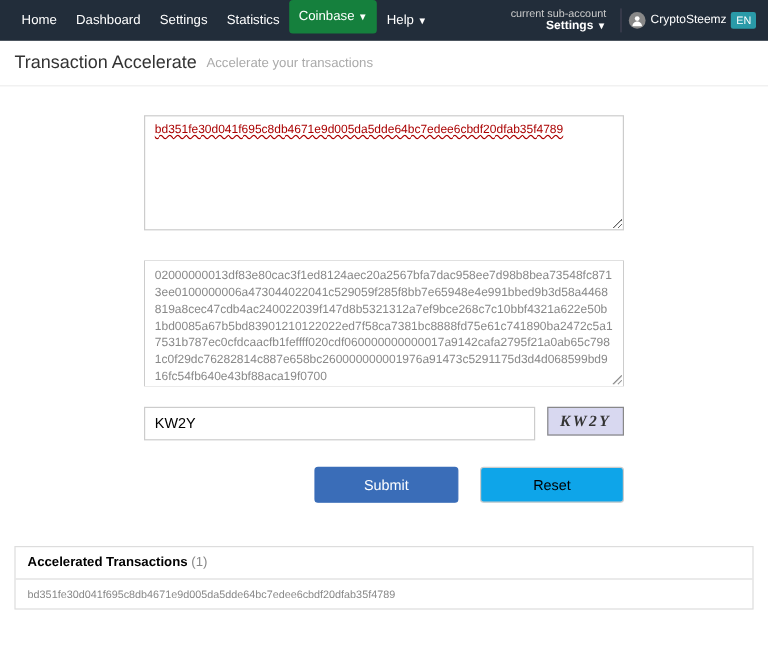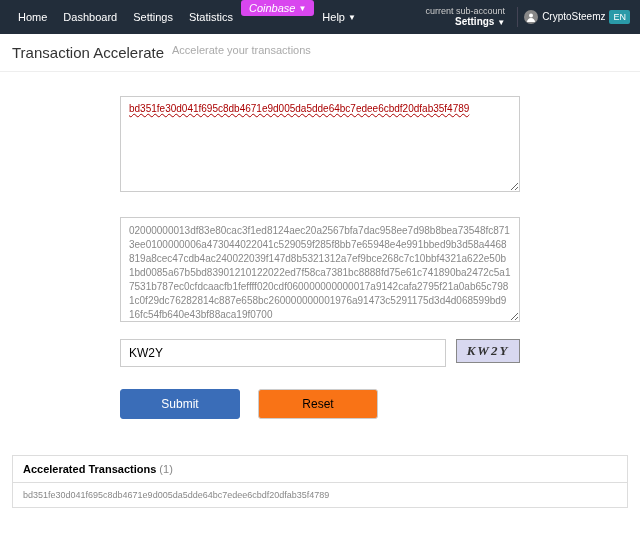--- a/index.html
+++ b/index.html
@@ -4,42 +4,42 @@
 <style>
 * { box-sizing: border-box; margin: 0; padding: 0; }
 body { font-family: Arial, Helvetica, sans-serif; background: #fff; font-size: 12px; width: 640px; }
 .navbar { background: #222d3a; height: 34px; display: flex; align-items: center; padding: 0 10px; color: #fff; }
 .logo { display: flex; align-items: center; margin-right: 8px; }
 .logo svg { height: 18px; }
 .logo-text { font-size: 16px; font-weight: bold; letter-spacing: 0.5px; margin-left: 2px; }
 .logo-text .pool { font-weight: 300; }
 .nav-links { display: flex; }
 .nav-link { color: #fff; font-size: 11px; padding: 0 8px; height: 34px; display: flex; align-items: center; cursor: pointer; }
-.nav-link.active { background: #d946ef; border-radius: 3px; height: 16px; padding: 0 8px; font-style: italic; }
+.nav-link.active { background: #15803d; border-radius: 3px; height: 28px; padding: 0 8px; }
 .nav-link .caret { margin-left: 3px; font-size: 8px; }
 .nav-right { margin-left: auto; display: flex; align-items: center; font-size: 10px; }
 .sub-account { text-align: right; line-height: 1.2; margin-right: 6px; }
 .sub-account .label { color: #ccc; font-size: 9px; }
 .sub-account .value { font-weight: bold; }
 .divider { width: 1px; height: 20px; background: #445; margin: 0 6px; }
 .user-area { display: flex; align-items: center; cursor: pointer; }
 .avatar { width: 14px; height: 14px; border-radius: 50%; background: #888; margin-right: 4px; display: inline-flex; align-items: center; justify-content: center; }
 .lang-badge { background: #2a9aa8; color: #fff; font-size: 9px; padding: 2px 4px; border-radius: 2px; margin-left: 4px; }
-.page-header { border-bottom: 1px solid #eee; padding: 10px 12px; display: flex; align-items: flex-start; }
+.page-header { border-bottom: 1px solid #eee; padding: 10px 12px; display: flex; align-items: center; }
 .page-title { font-size: 15px; color: #333; font-weight: normal; }
 .page-subtitle { font-size: 11px; color: #aaa; margin-left: 8px; }
 .form-area { padding: 24px 120px 20px; }
 .txid-box, .raw-box { width: 100%; border: 1px solid #ccc; font-family: inherit; font-size: 10px; color: #333; padding: 6px 8px; resize: both; }
 .txid-box { height: 96px; color: #a00; text-decoration: underline wavy #a00; }
 .raw-box { height: 105px; margin-top: 22px; color: #888; line-height: 1.4; word-break: break-all; }
 .captcha-row { display: flex; margin-top: 14px; gap: 10px; }
 .captcha-input { flex: 1; height: 28px; border: 1px solid #ccc; padding: 0 8px; font-size: 12px; }
 .captcha-img { width: 64px; height: 24px; border: 1px solid #888; background: #d8d8f0; display: flex; align-items: center; justify-content: center; font-family: serif; font-style: italic; font-weight: bold; font-size: 13px; letter-spacing: 2px; color: #333; cursor: pointer; }
-.button-row { display: flex; justify-content: flex-start; gap: 18px; margin-top: 22px; }
-.btn { width: 120px; height: 30px; border: 1px solid #ccc; background: #f97316; font-size: 12px; cursor: pointer; border-radius: 3px; }
+.button-row { display: flex; justify-content: flex-end; gap: 18px; margin-top: 22px; }
+.btn { width: 120px; height: 30px; border: 1px solid #ccc; background: #0ea5e9; font-size: 12px; cursor: pointer; border-radius: 3px; }
 .btn.primary { background: #3a6db8; color: #fff; border-color: #3a6db8; }
 .bottom-panels { display: flex; gap: 14px; padding: 16px 12px 20px; flex-direction: column; }
 .panel { flex: 1; border: 1px solid #ddd; }
 .panel-head { padding: 7px 10px; font-size: 11px; border-bottom: 1px solid #ddd; }
 .panel-head .count { color: #888; }
 .panel-body { padding: 7px 10px; font-size: 9px; color: #888; word-break: break-all; min-height: 18px; }
 </style>
 </head>
 <body>
 

